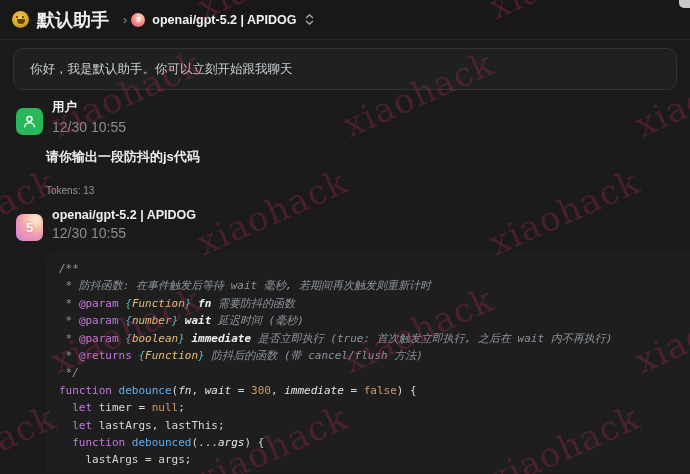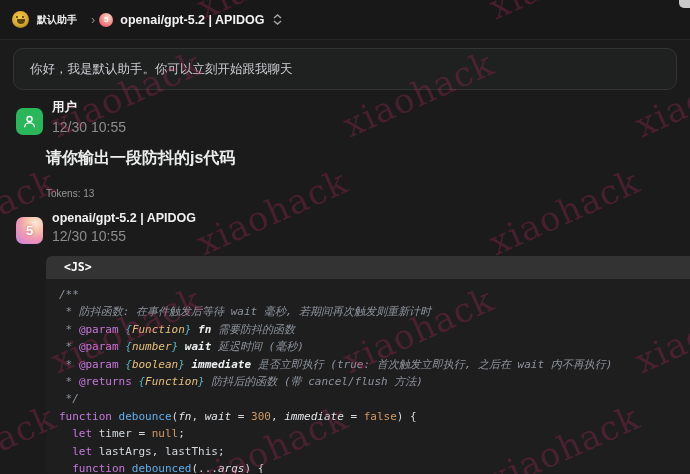--- a/index.html
+++ b/index.html
@@ -23,21 +23,21 @@
     position:relative; flex:0 0 auto;
   }
   .emoji-avatar::before{ 
     content:""; position:absolute; left:4px; top:5px; width:2px; height:2px;
     border-radius:50%; background:#4a3608; box-shadow:6px 0 0 #4a3608;
   }
   .emoji-avatar::after{ 
     content:""; position:absolute; left:4.5px; top:8px; width:8px; height:4.5px;
     border-radius:0 0 8px 8px; background:#5b4408;
   }
-  .hd-title{ font-size:10px; font-weight:bold; color:#f0f0f0; }
+  .hd-title{ font-size:18px; font-weight:bold; color:#f0f0f0; }
   .hd-chev{ color:#8a8a8a; font-size:13px; margin:0 4px 0 6px; }
   .model-chip{ display:flex; align-items:center; gap:7px; cursor:pointer; }
   .model-icon{
     width:14px; height:14px; border-radius:50%; flex:0 0 auto;
     background:radial-gradient(circle at 62% 30%, #fbd7c4 0%, #f5958f 45%, #e9596f 80%, #d64a66 100%);
     color:#fff; font-size:8px; font-weight:bold; line-height:14px; text-align:center;
   }
   .model-label{ font-size:12.5px; font-weight:bold; color:#f2f2f2; }
   .caret{ display:flex; flex-direction:column; gap:1px; margin-left:2px; }
 
@@ -66,21 +66,21 @@
   }
   .user-avatar{ background:#2ab75a; }
   .gpt-avatar{
     background:radial-gradient(circle at 72% 22%, #fdeade 0%, #f8c4a8 28%, #ef9ab2 55%, #e18bc8 75%, #b98ae8 100%);
     color:#fff; font-size:13px; font-weight:bold;
     text-shadow:0 0 3px rgba(210,90,120,.8);
   }
   .mh-text{ padding-top:1px; }
   .msg-name{ font-size:12.5px; font-weight:bold; color:#f0f0f0; }
   .msg-time{ font-size:14px; color:#8d8d8d; margin-top:3px; }
-  .msg-body{ margin:13px 0 0 30px; font-size:16px; font-weight:bold; color:#eceeee; }
+  .msg-body{ margin:13px 0 0 30px; font-size:13px; font-weight:bold; color:#eceeee; }
   .msg-tokens{ margin:19px 0 0 30px; font-size:10px; color:#989898; }
 
   
   .code-block{ margin:12px 0 0 30px; border-radius:6px 0 0 0; overflow:hidden; }
   .code-header{
     height:23px; background:#333333; color:#fff;
     font-size:11.5px; font-weight:bold; line-height:23px; padding-left:18px;
     font-family:"DejaVu Sans Mono",monospace;
   }
   .code-body{
@@ -161,21 +161,20 @@
 
     <section class="msg msg-assistant">
       <div class="msg-head">
         <span class="avatar gpt-avatar">5</span>
         <div class="mh-text">
           <div class="msg-name">openai/gpt-5.2 | APIDOG</div>
           <div class="msg-time">12/30 10:55</div>
         </div>
       </div>
       <div class="code-block">
-        <div class="code-header">&lt;JS&gt;</div>
         <pre class="code-body" id="code-body"><div class="code-line"><span class="tok-cm">/**</span></div><div class="code-line"><span class="tok-cm"> * 防抖函数: 在事件触发后等待 wait 毫秒, 若期间再次触发则重新计时</span></div><div class="code-line"><span class="tok-cm"> * </span><span class="tok-doctag">@param</span><span class="tok-cm"> </span><span class="tok-brace">{</span><span class="tok-type">Function</span><span class="tok-brace">}</span><span class="tok-pname"> fn</span><span class="tok-cm"> 需要防抖的函数</span></div><div class="code-line"><span class="tok-cm"> * </span><span class="tok-doctag">@param</span><span class="tok-cm"> </span><span class="tok-brace">{</span><span class="tok-type">number</span><span class="tok-brace">}</span><span class="tok-pname"> wait</span><span class="tok-cm"> 延迟时间 (毫秒)</span></div><div class="code-line"><span class="tok-cm"> * </span><span class="tok-doctag">@param</span><span class="tok-cm"> </span><span class="tok-brace">{</span><span class="tok-type">boolean</span><span class="tok-brace">}</span><span class="tok-pname"> immediate</span><span class="tok-cm"> 是否立即执行 (true: 首次触发立即执行, 之后在 wait 内不再执行)</span></div><div class="code-line"><span class="tok-cm"> * </span><span class="tok-doctag">@returns</span><span class="tok-cm"> </span><span class="tok-brace">{</span><span class="tok-type">Function</span><span class="tok-brace">}</span><span class="tok-cm"> 防抖后的函数 (带 cancel/flush 方法)</span></div><div class="code-line"><span class="tok-cm"> */</span></div><div class="code-line"><span class="tok-kw">function</span><span class="tok-pl"> </span><span class="tok-fn">debounce</span><span class="tok-pl">(</span><span class="tok-param">fn</span><span class="tok-pl">, </span><span class="tok-param">wait</span><span class="tok-pl"> = </span><span class="tok-num">300</span><span class="tok-pl">, </span><span class="tok-param">immediate</span><span class="tok-pl"> = </span><span class="tok-num">false</span><span class="tok-pl">) {</span></div><div class="code-line"><span class="tok-pl">  </span><span class="tok-kw">let</span><span class="tok-pl"> timer = </span><span class="tok-num">null</span><span class="tok-pl">;</span></div><div class="code-line"><span class="tok-pl">  </span><span class="tok-kw">let</span><span class="tok-pl"> lastArgs, lastThis;</span></div><div class="code-line"><span class="tok-pl">  </span><span class="tok-kw">function</span><span class="tok-pl"> </span><span class="tok-fn">debounced</span><span class="tok-pl">(...</span><span class="tok-param">args</span><span class="tok-pl">) {</span></div><div class="code-line"><span class="tok-pl">    lastArgs = args;</span></div></pre>
       </div>
     </section>
 
   </main>
 
   <div class="wm-layer" id="wm-layer">
       <span class="wm" style="color: rgba(194, 44, 98, 0.27); left: -100px; top: -44px;">xiaohack</span>
       <span class="wm" style="color: rgba(194, 44, 98, 0.27); left: 192px; top: -44px;">xiaohack</span>
       <span class="wm" style="color: rgba(194, 44, 98, 0.27); left: 484px; top: -44px;">xiaohack</span>

